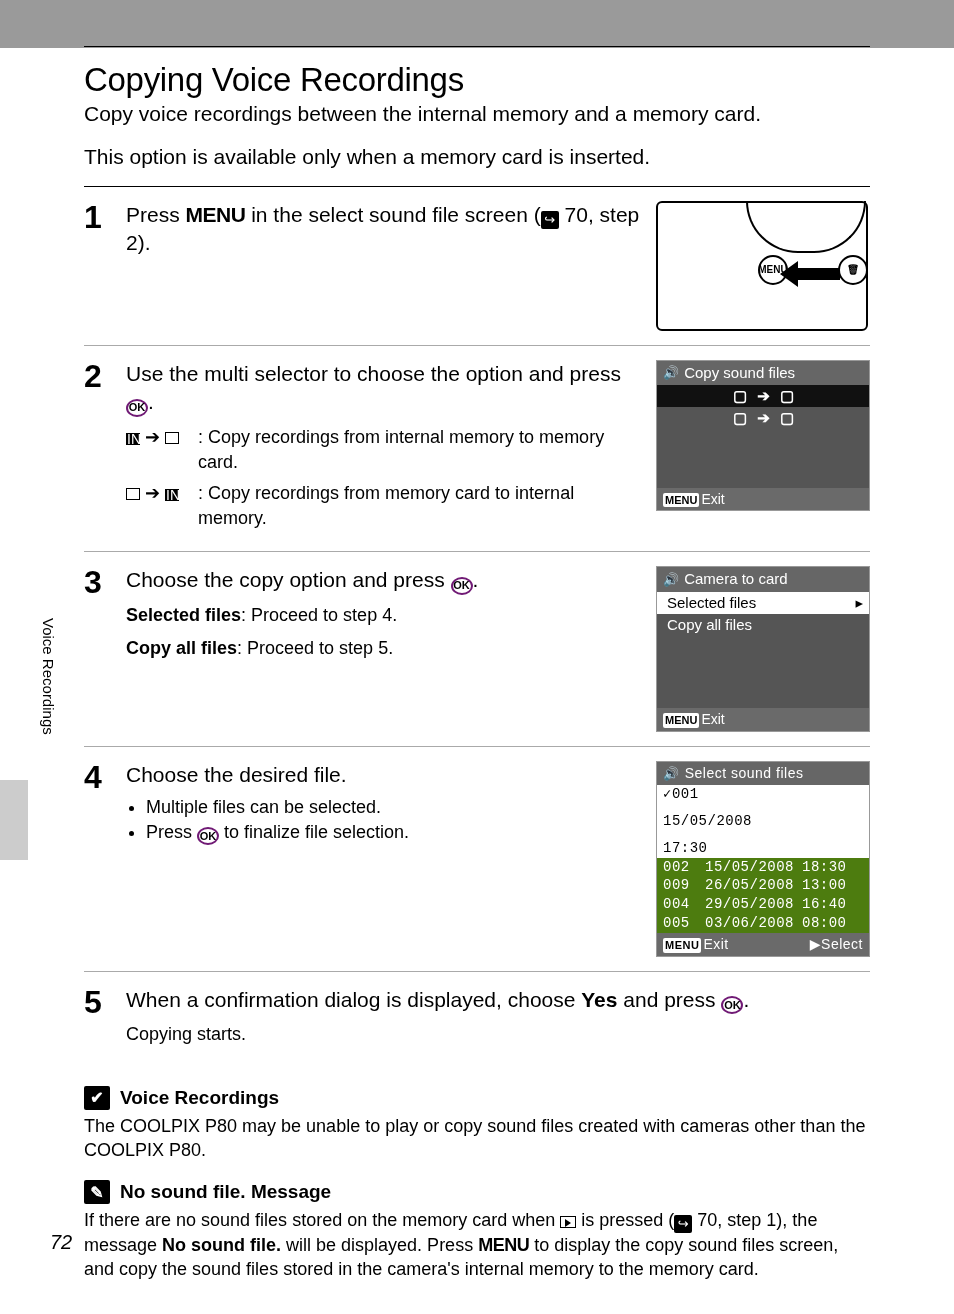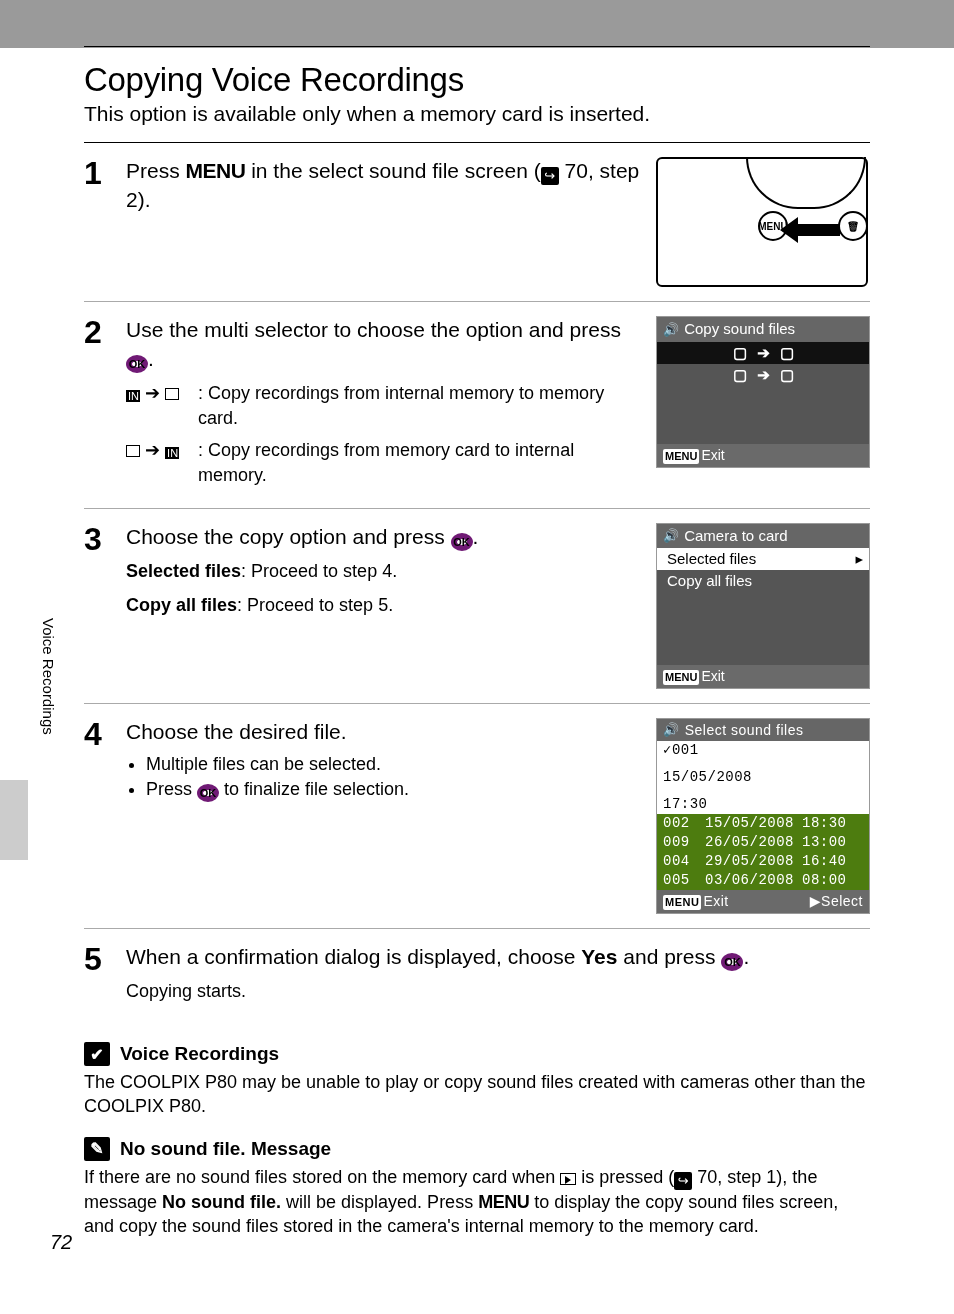--- a/index.html
+++ b/index.html
@@ -13,21 +13,21 @@
   .step { display: flex; border-bottom: 1px solid #aaa; padding: 14px 0 14px 0; }
   .step.noline { border-bottom: none; }
   .num { font-size: 32px; font-weight: 800; width: 42px; flex-shrink: 0; line-height: 1; }
   .body { flex: 1; padding-right: 8px; }
   .head { font-size: 21px; line-height: 1.35; }
   .sub { font-size: 18px; line-height: 1.4; margin-top: 8px; }
   .sub .row { display: flex; margin-bottom: 6px; }
   .sub .lead { width: 72px; flex-shrink: 0; }
   .bullets { font-size: 18px; margin-top: 8px; padding-left: 20px; }
   .bullets li { margin-bottom: 4px; }
-  .ok { display: inline-flex; align-items: center; justify-content: center; border: 6px solid #701a75; border-radius: 50%; font-size: 11px; font-weight: 700; height: 18px; width: 22px; vertical-align: -2px; }
+  .ok { display: inline-flex; align-items: center; justify-content: center; border: 2px solid #701a75; border-radius: 50%; font-size: 11px; font-weight: 700; height: 18px; width: 22px; vertical-align: -2px; }
   .ref-sq { display: inline-flex; align-items: center; justify-content: center; background: #000; color: #fff; width: 18px; height: 18px; font-size: 13px; vertical-align: -2px; border-radius: 2px; }
   .menu-t { font-family: Arial, sans-serif; font-weight: 700; letter-spacing: -0.5px; }
   .screen-col { width: 214px; flex-shrink: 0; margin-left: 8px; }
   .cam-illus { width: 212px; height: 130px; border: 2px solid #000; border-radius: 6px; position: relative; background: #fff; }
   .cam-btn { position: absolute; border: 2px solid #000; border-radius: 50%; width: 30px; height: 30px; display: flex; align-items: center; justify-content: center; font-size: 10px; font-weight: 700; }
   .cam-arrow { position: absolute; left: 122px; top: 58px; }
   .lcd { width: 214px; border: 1px solid #999; background: #555; color: #fff; font-family: Arial, sans-serif; font-size: 15px; line-height: 1.35; }
   .lcd-title { background: #666; padding: 2px 6px; display: flex; align-items: center; gap: 5px; }
   .lcd-title .ticon { font-size: 13px; }
   .lcd-sel { background: #fff; color: #000; padding: 1px 6px 1px 10px; display: flex; justify-content: space-between; align-items: center; }
@@ -43,34 +43,35 @@
   .file-list .r span:first-child { min-width: 34px; }
   .side-tab { position: absolute; left: 40px; top: 618px; writing-mode: vertical-rl; font-size: 15px; }
   .side-gray { position: absolute; left: 0; top: 780px; width: 28px; height: 80px; background: #ccc; }
   .notes { margin-top: 24px; }
   .note-h { display: flex; align-items: center; gap: 10px; font-weight: 800; font-size: 19px; margin-bottom: 4px; }
   .note-icon { width: 26px; height: 24px; background: #000; color: #fff; display: inline-flex; align-items: center; justify-content: center; font-size: 16px; border-radius: 2px; }
   .note-body { font-size: 18px; line-height: 1.35; margin-bottom: 18px; }
   .pg { position: absolute; left: 50px; bottom: 60px; font-size: 20px; font-style: italic; }
   .tri { display: inline-block; }
   .sq-icon { display: inline-block; width: 14px; height: 12px; border: 1.5px solid #000; vertical-align: -1px; }
-  .sq-icon.filled { background: #000; color: #fff; font-size: 11px; text-align: right; line-height: 11px; }
+  .sq-icon.filled { background: #000; color: #fff; font-size: 14px; text-align: center; line-height: 11px; }
   .play-ic { display:inline-block; border:1.5px solid #000; width:16px; height:12px; vertical-align:-2px; position:relative;}
   .play-ic::after{content:"";position:absolute;left:4px;top:2px;border-left:6px solid #000;border-top:4px solid transparent;border-bottom:4px solid transparent;}
 </style>
 </head>
 <body>
 
 <div class="gray-band"></div>
 <div class="side-tab">Voice Recordings</div>
 <div class="side-gray"></div>
 
 <div class="page">
   <div class="rule"></div>
   <h1>Copying Voice Recordings</h1>
+  <p class="intro">Copy voice recordings between the internal memory and a memory card.</p>
   <p class="intro">This option is available only when a memory card is inserted.</p>
   <div class="steps-rule"></div>
 
   <div class="step">
     <div class="num">1</div>
     <div class="body">
       <p class="head">
         <span>Press </span><span class="menu-t">MENU</span><span> in the select sound file screen (</span><span class="ref-sq">↪</span><span> 70, step 2).</span>
       </p>
     </div>

